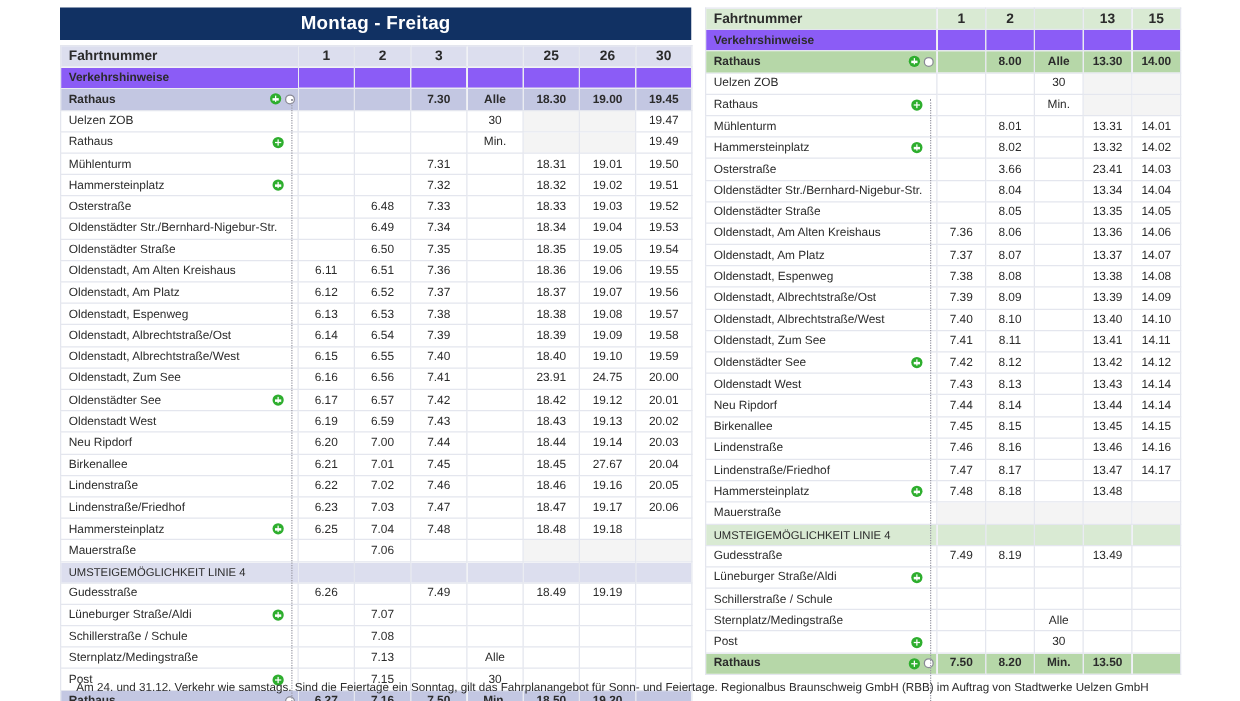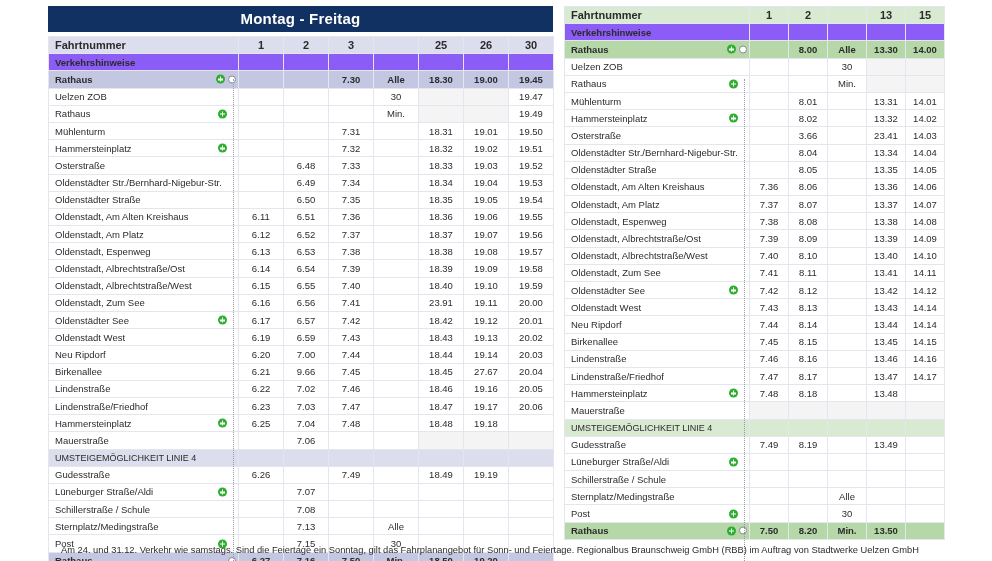--- a/index.html
+++ b/index.html
@@ -252,21 +252,21 @@
               <td class="num">19.10</td>
               <td class="num">19.59</td>
             </tr>
             <tr class="">
               <td class="stop">Oldenstadt, Zum See</td>
               <td class="num">6.16</td>
               <td class="num">6.56</td>
               <td class="num">7.41</td>
               <td class="num"></td>
               <td class="num">23.91</td>
-              <td class="num">19.11</td>
+              <td class="num">24.75</td>
               <td class="num">20.00</td>
             </tr>
             <tr class="">
               <td class="stop">Oldenstädter See<span class="icons">
                   <span class="plus-icon"></span>
                   <span class="spacer-icon"></span>
                 </span></td>
               <td class="num">6.17</td>
               <td class="num">6.57</td>
               <td class="num">7.42</td>
@@ -291,21 +291,21 @@
               <td class="num">7.00</td>
               <td class="num">7.44</td>
               <td class="num"></td>
               <td class="num">18.44</td>
               <td class="num">19.14</td>
               <td class="num">20.03</td>
             </tr>
             <tr class="">
               <td class="stop">Birkenallee</td>
               <td class="num">6.21</td>
-              <td class="num">9.66</td>
+              <td class="num">7.01</td>
               <td class="num">7.45</td>
               <td class="num"></td>
               <td class="num">18.45</td>
               <td class="num">27.67</td>
               <td class="num">20.04</td>
             </tr>
             <tr class="">
               <td class="stop">Lindenstraße</td>
               <td class="num">6.22</td>
               <td class="num">7.02</td>

